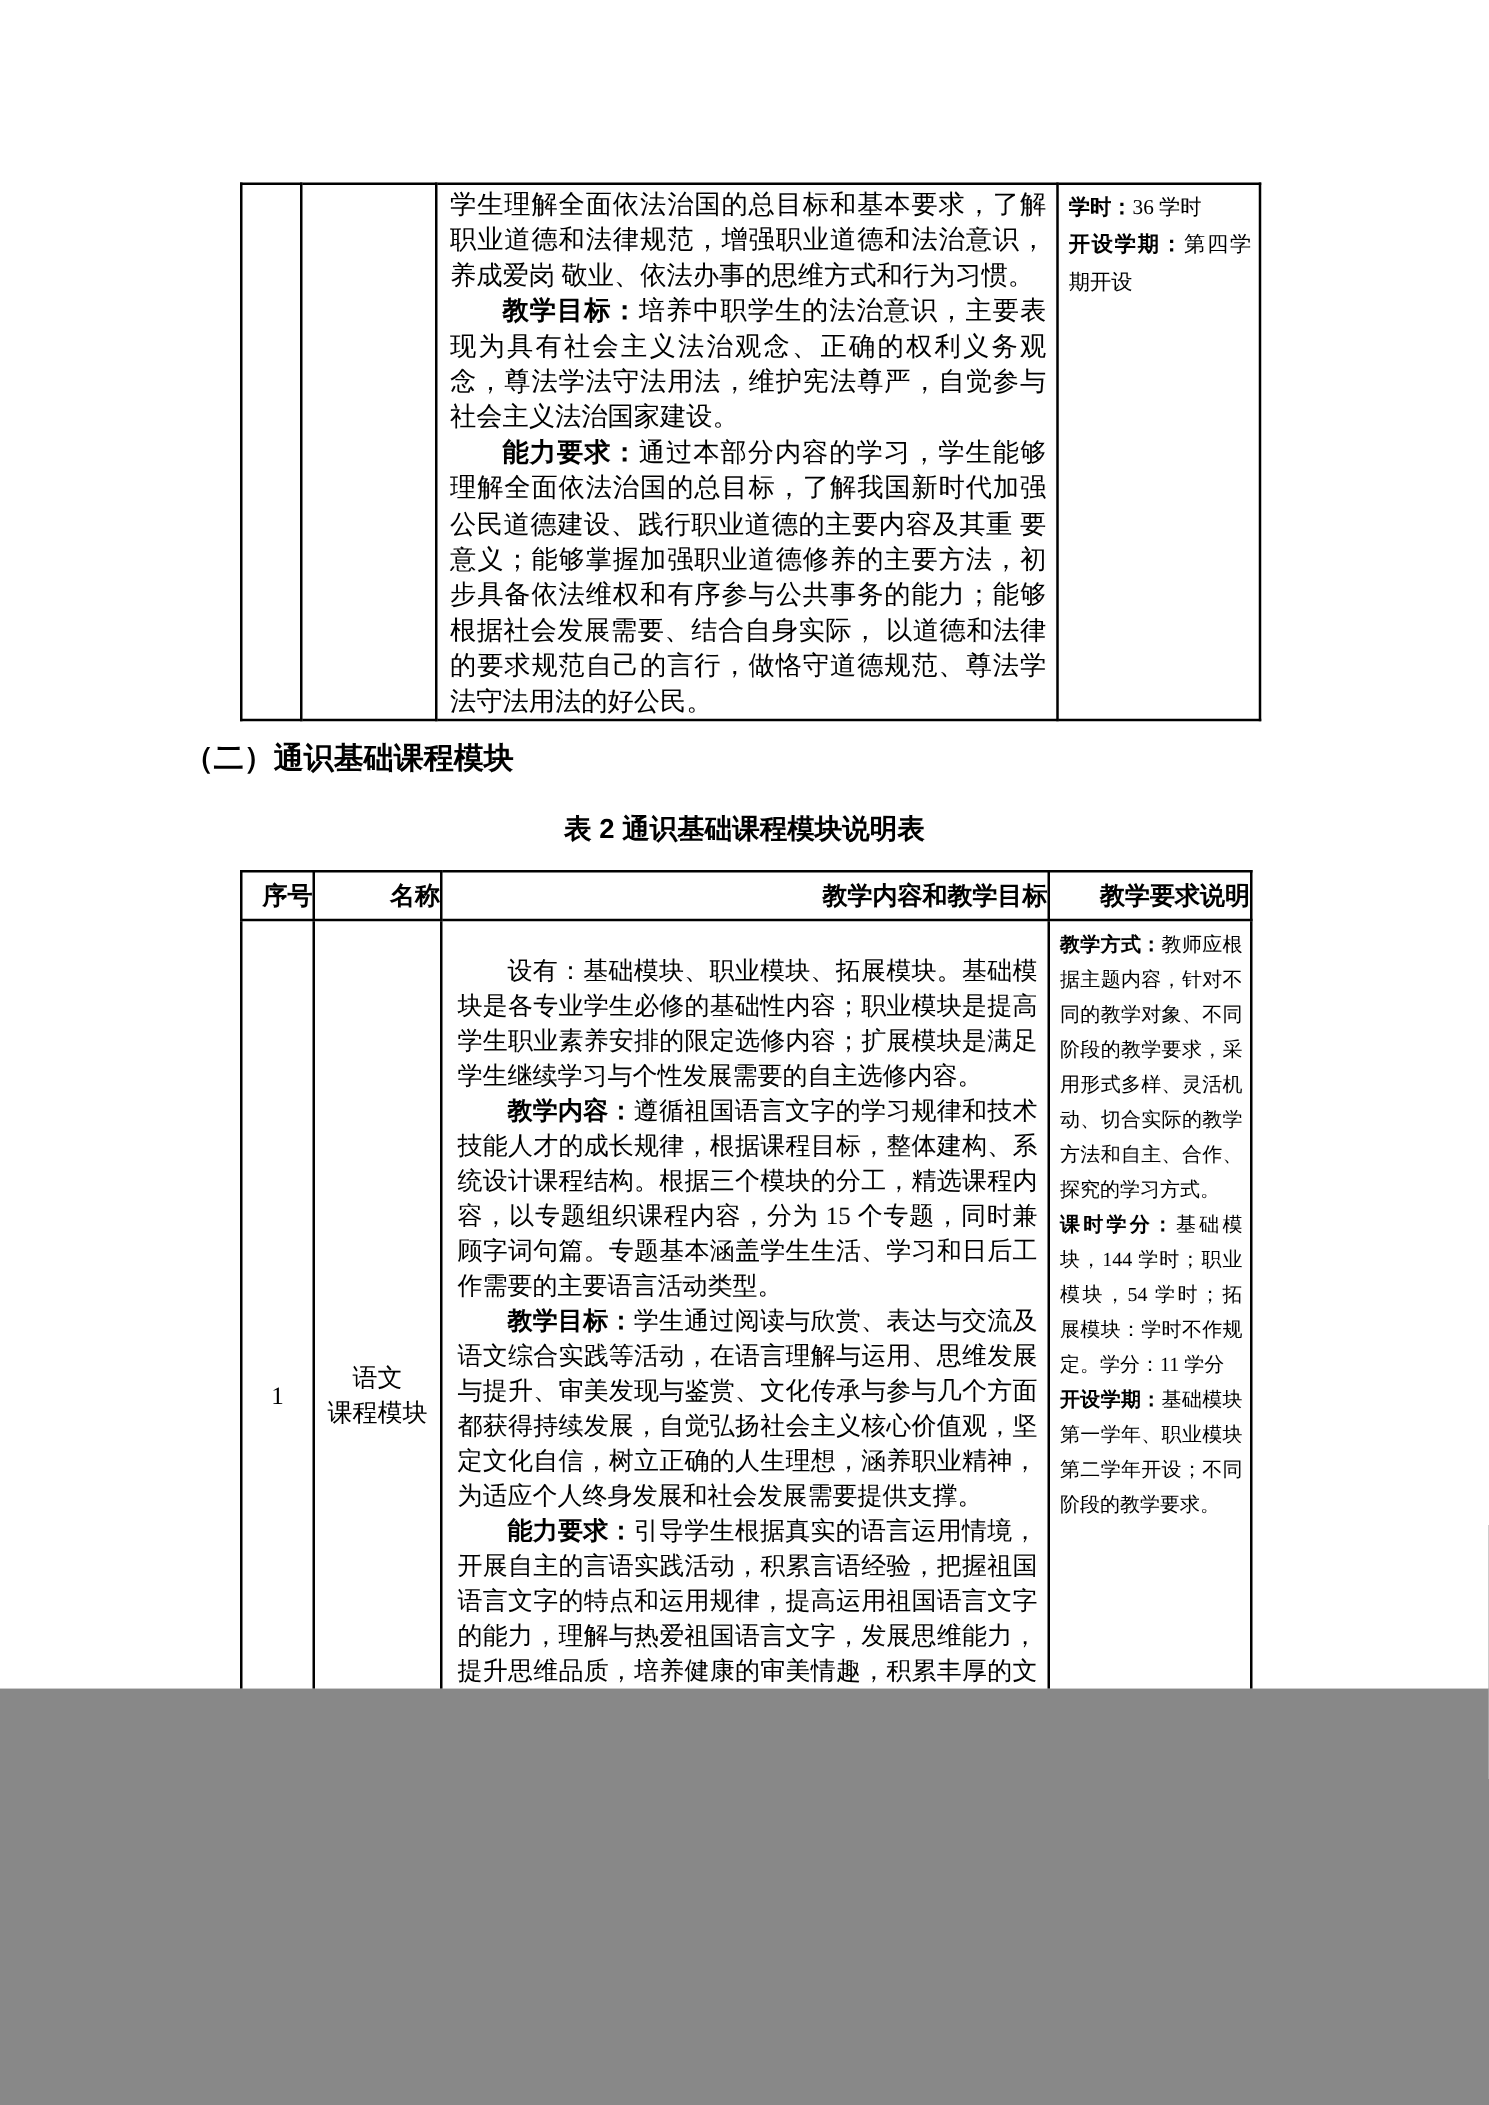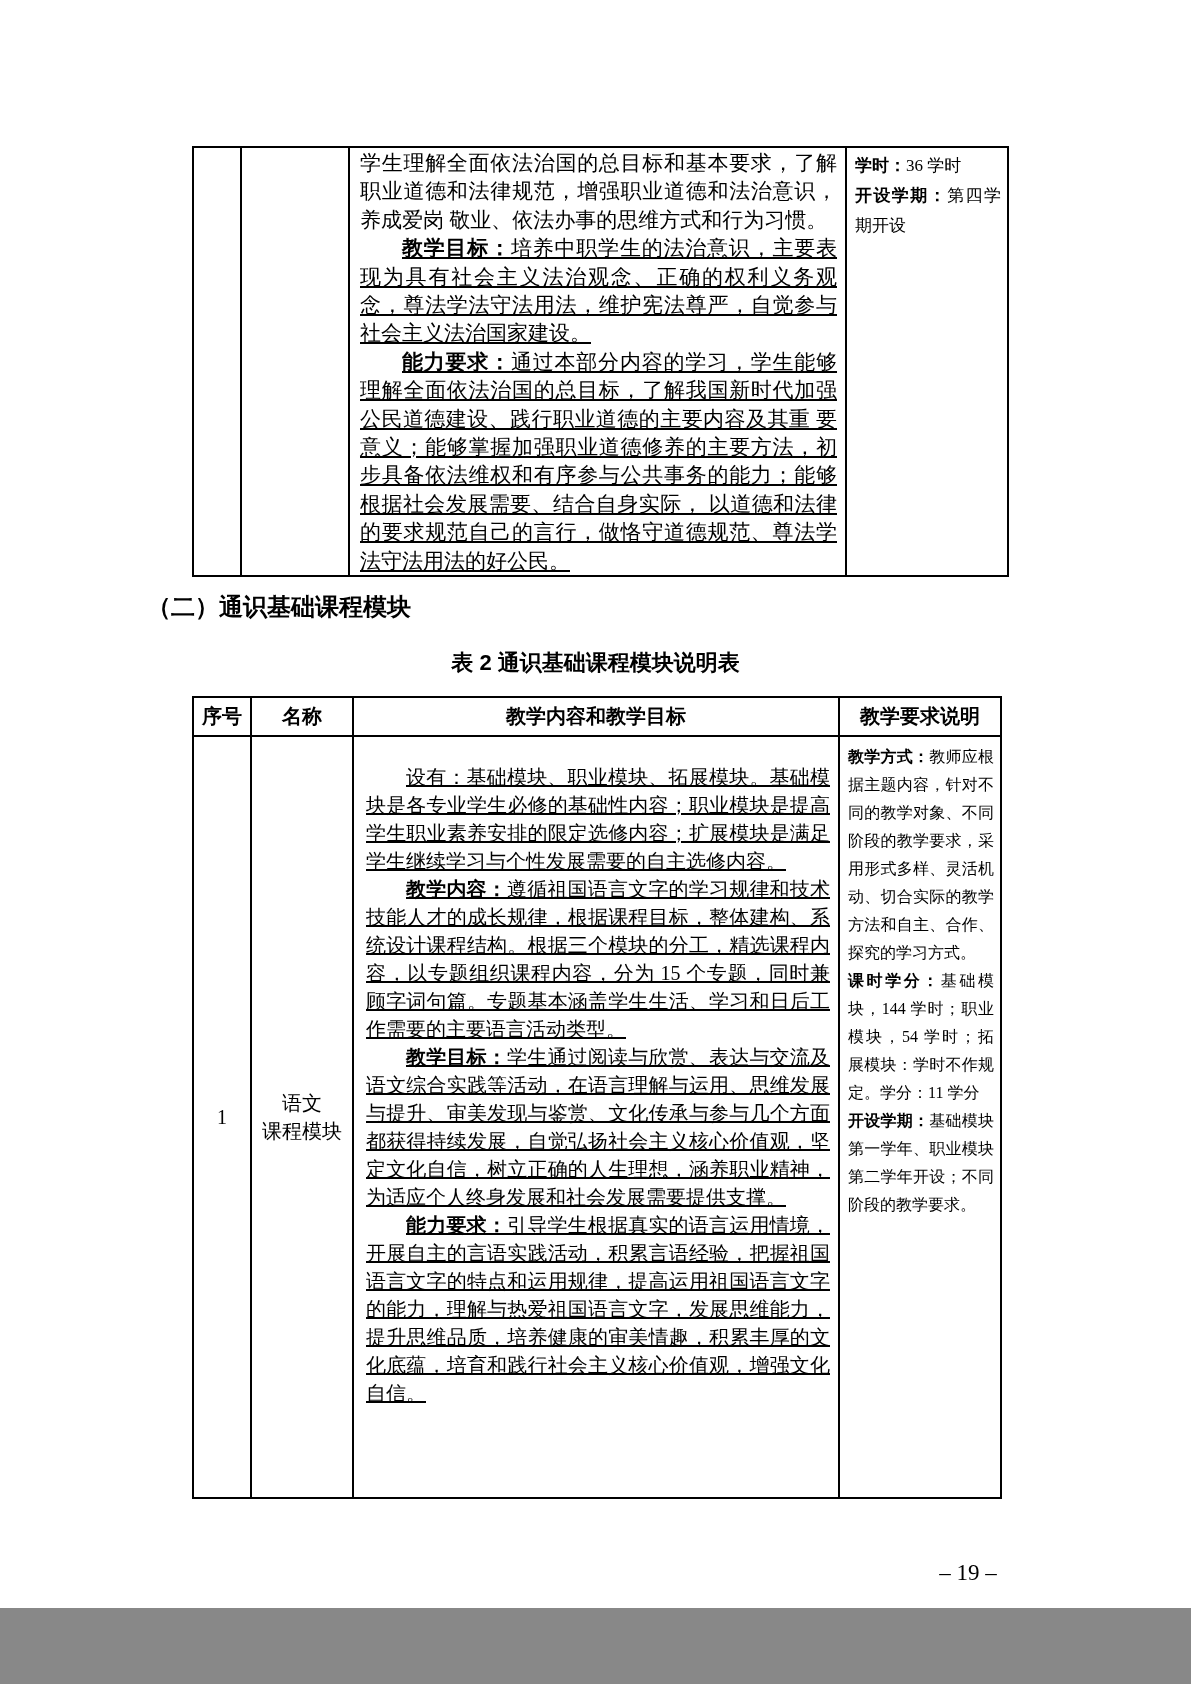--- a/index.html
+++ b/index.html
@@ -1,18 +1,18 @@
 <!DOCTYPE html>
 <html><head>
 <meta charset="utf-8">
 <style>
   html,body { margin:0; padding:0; background:#888; }
   .page {
     position:relative;
-    width:1191px; height:1608px;
+    width:1191px; height:1351px;
     margin:0 auto;
     background:#ffffff;
     color:#000;
     font-family:"Liberation Serif","DejaVu Serif",serif;
     overflow:hidden;
   }
   table.doc-table {
     position:absolute;
     border-collapse:collapse;
     table-layout:fixed;
@@ -47,40 +47,40 @@
     position:absolute; left:0; right:0; top:648px;
     text-align:center;
     font-family:"Liberation Sans","DejaVu Sans",sans-serif;
     font-weight:bold; font-size:22px; line-height:30px;
   }
   
   #table2 { left:192px; top:696px; width:808px; }
   #table2 th {
     font-family:"Liberation Sans","DejaVu Sans",sans-serif;
     font-weight:bold; font-size:20px;
-    text-align:center; vertical-align:middle;
+    text-align:right; vertical-align:middle;
     height:37px;
   }
   #table2 .center-cell {
     vertical-align:middle; text-align:center;
     font-size:20px; line-height:28px;
   }
   #table2 .content-cell { padding:26px 8px 0 12px; }
   #table2 .content-cell p {
     margin:0;
     font-size:20px; line-height:28px;
     text-align:justify; text-justify:inter-character;
   }
   #table2 .req-cell { padding:6px 6px 0 8px; }
   #table2 .req-cell p {
     margin:0;
     font-size:16px; line-height:28px;
     text-align:justify; text-justify:inter-character;
   }
-  .indent { text-indent:2em;text-decoration:underline; }
+  .indent { text-indent:2em; }
   .b { font-weight:bold; }
   
   .page-number {
     position:absolute; top:1560px; left:908px; width:120px;
     text-align:center;
     font-size:23px;
   }
 </style>
 </head>
 <body>

